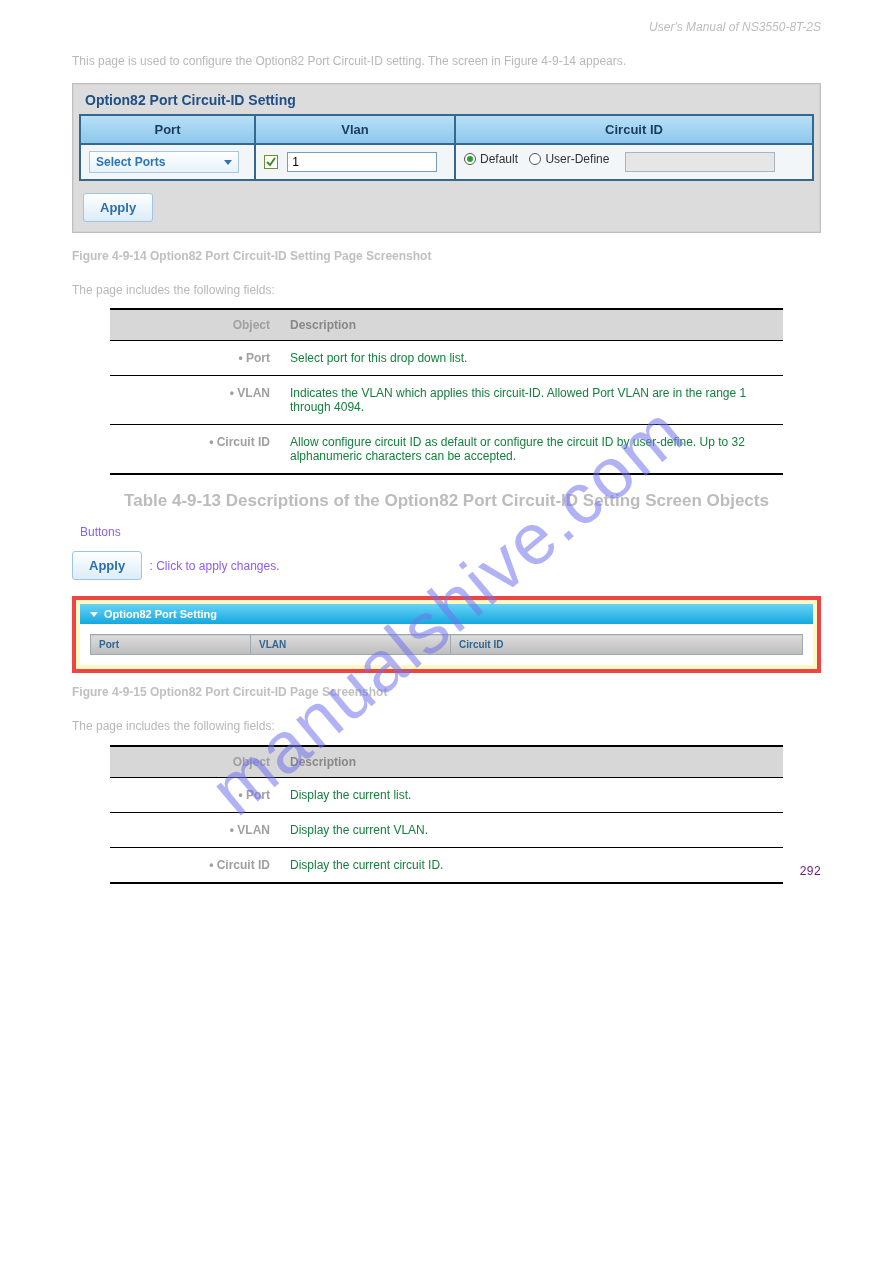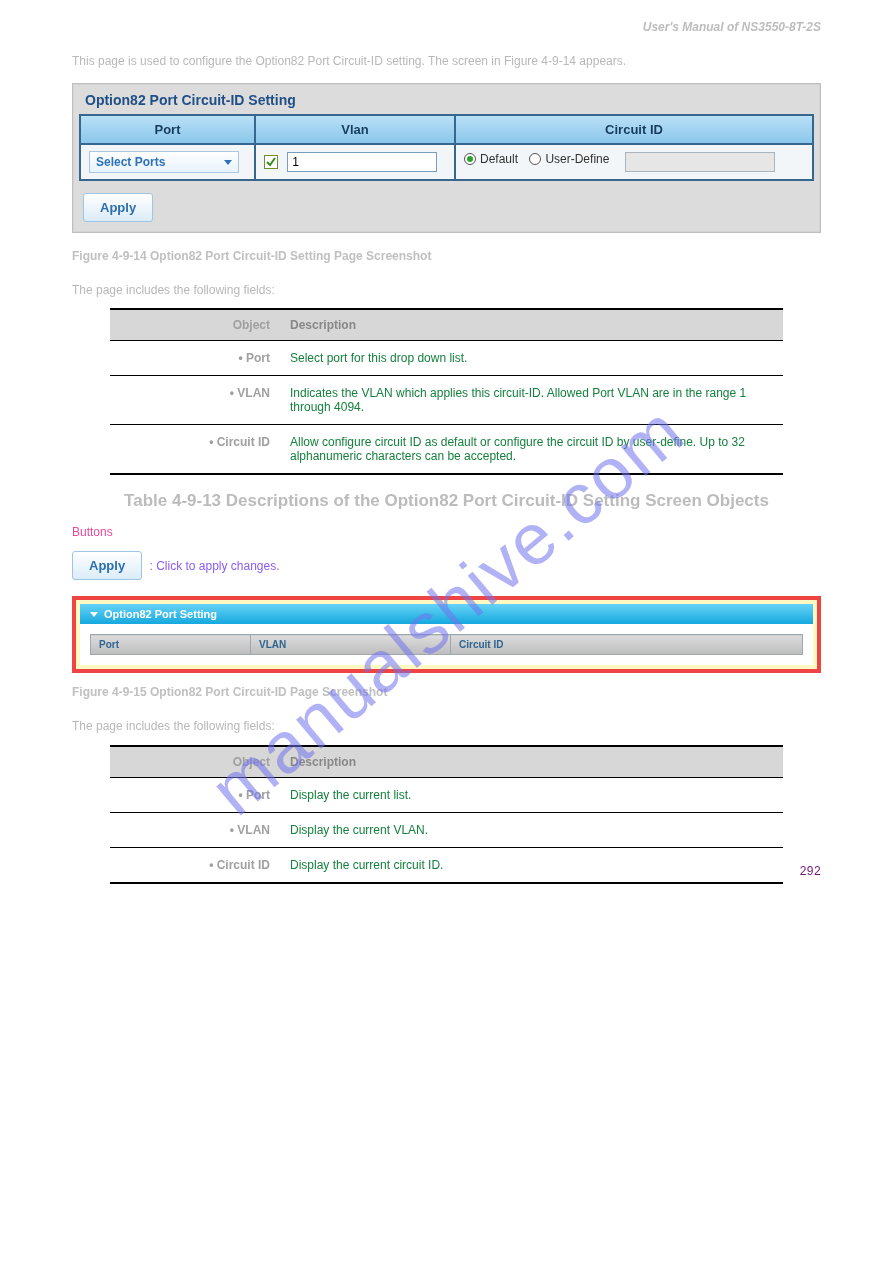--- a/index.html
+++ b/index.html
@@ -18,21 +18,21 @@
   .top-header {
     display: flex;
     justify-content: space-between;
     align-items: flex-start;
     padding: 20px 72px 8px 72px;
     font-size: 12px;
     color: #bdbdbd;
     font-style: italic;
   }
   .top-header .left { flex: 1; }
-  .top-header .right { text-align: center; font-weight: bold; }
+  .top-header .right { text-align: center; }
 
   
   .section-text {
     padding: 10px 48px 4px 72px;
     color: #b8b8b8;
     font-size: 12px;
     line-height: 1.6;
   }
 
   
@@ -200,22 +200,23 @@
   .table-caption {
     color: #bcbcbc;
     font-size: 17px;
     text-align: center;
     padding: 6px 72px 8px 72px;
     font-weight: bold;
   }
 
   .pre-apply-text {
     padding: 6px 72px 4px 72px;
-    color: #ec4899;
-    font-size: 12px;
+    color: #8b5cf6;
+    font-size: 12px;
+    margin-left: 8px;
   }
 
   
   .panel2 {
     margin: 8px 72px 10px 72px;
     border: 4px solid #ef4444;
     background: #fef9c3;
     padding: 4px;
   }
   .panel2-header {

